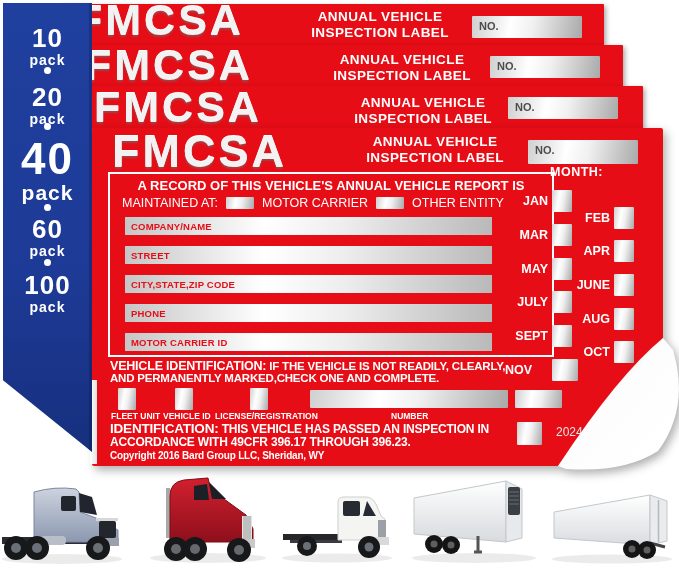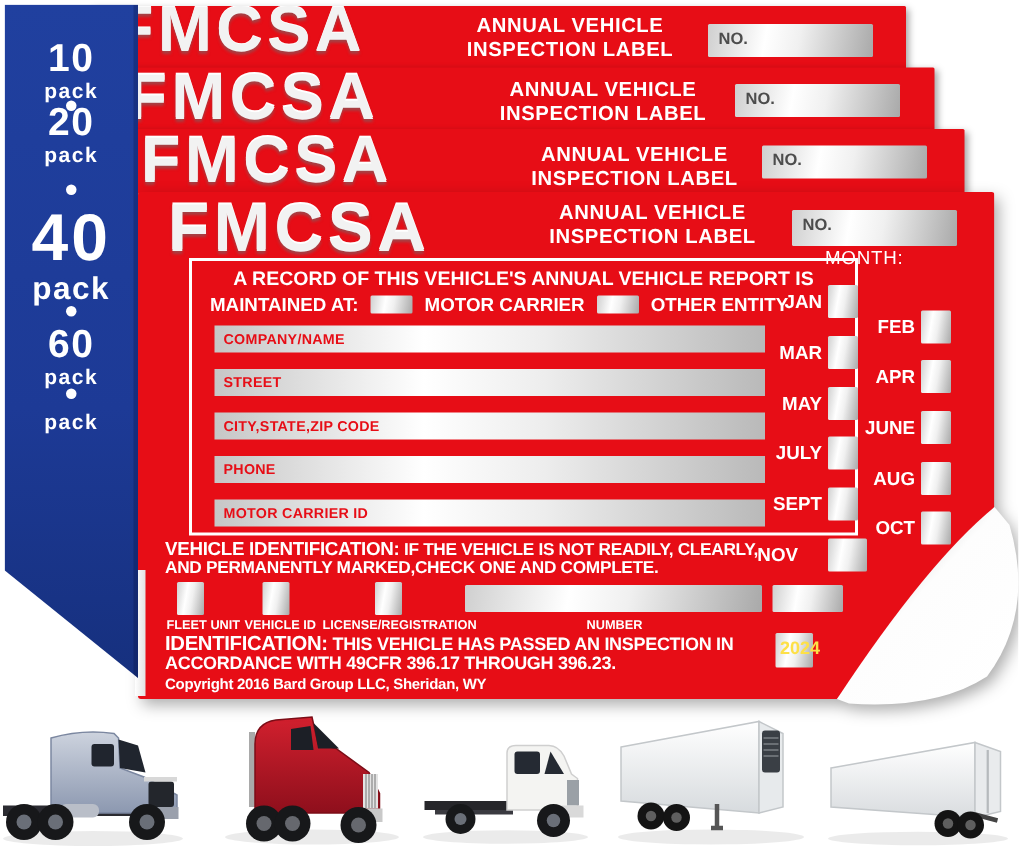--- a/index.html
+++ b/index.html
@@ -53,48 +53,48 @@
 
   
   .front-wrap{position:absolute;left:92px;top:128px;width:571px;height:338px;z-index:4;
               filter:drop-shadow(3px 4px 5px rgba(0,0,0,.32));}
   .front{position:absolute;inset:0;background:var(--red);border-radius:2px;
          clip-path:polygon(0 0,100% 0,100% 62.1%,81.6% 100%,0 100%);}
   .front .fmcsa{left:20px;top:-2px;font-size:45px;}
   .front .lbl-title{left:263px;top:6px;width:160px;}
   .front .no-box{left:436px;top:12px;width:110px;height:24px;}
 
-  .form-box{position:absolute;left:34px;top:44px;width:446px;height:185px;
+  .form-box{position:absolute;left:16px;top:44px;width:446px;height:185px;
             border:2.5px solid #fff;box-sizing:border-box;}
   .rec-line{position:absolute;left:0;width:100%;text-align:center;color:#fff;font-weight:bold;
             font-size:13px;white-space:nowrap;}
   .maint-row{position:absolute;left:12px;top:22px;display:flex;align-items:center;gap:8px;
-             color:#fff;font-weight:bold;font-size:12.5px;white-space:nowrap;}
+             color:#fff;font-weight:normal;font-size:12.5px;white-space:nowrap;}
   .chk{width:28px;height:12px;}
   .fbar{position:absolute;left:15px;width:367px;height:18px;
         background:linear-gradient(90deg,#c6c6c6 0%,#ffffff 38%,#ededed 60%,#b9b9b9 100%);}
   .fbar .flab{position:absolute;left:6px;top:4px;font-size:9.5px;font-weight:bold;color:var(--red);
               letter-spacing:.2px;}
 
-  .month-hdr{position:absolute;left:458px;top:37px;font-size:12.5px;font-weight:normal;color:#fff;letter-spacing:.5px;}
+  .month-hdr{position:absolute;left:458px;top:37px;font-size:12.5px;font-weight:bold;color:#fff;letter-spacing:.5px;}
   .mbox{position:absolute;width:20px;height:22px;}
   .mtxt{position:absolute;width:85px;text-align:right;font-size:12.5px;font-weight:bold;color:#fff;}
 
   .vid{position:absolute;left:18px;top:232px;width:430px;color:#fff;font-weight:bold;
        font-size:11.5px;line-height:12px;letter-spacing:-.2px;white-space:nowrap;}
   .vid .big{font-size:12.5px;}
   .cbox{position:absolute;width:18px;height:22px;top:260px;}
   .nbar{position:absolute;top:262px;height:18px;}
   .ckl{position:absolute;top:283px;font-size:8.5px;font-weight:bold;color:#fff;white-space:nowrap;}
   .cert{position:absolute;left:18px;top:294px;width:430px;color:#fff;font-weight:bold;
         font-size:12px;line-height:13px;letter-spacing:-.2px;white-space:nowrap;}
   .cert .big{font-size:13.5px;}
   .copyright{font-size:10px;line-height:11px;}
   .year-box{position:absolute;left:425px;top:294px;width:25px;height:23px;}
-  .year-txt{position:absolute;left:428px;top:297px;font-size:12px;font-weight:bold;color:#fde047;}
+  .year-txt{position:absolute;left:464px;top:297px;font-size:12px;font-weight:normal;color:#e5e5e5;}
 
   .curl{position:absolute;left:440px;top:185px;width:180px;height:165px;pointer-events:none;}
 
   .label-edge{position:absolute;left:90px;top:380px;width:7px;height:84px;z-index:5;
               background:linear-gradient(90deg,#ffffff,#e2e2e2);}
 
   
   .truck{position:absolute;}
   .t1{left:0;top:478px;}
   .t2{left:146px;top:470px;}
@@ -238,36 +238,37 @@
   </div>
 
   <div class="label-edge"></div>
 
   <div class="ribbon">
     <div class="pack" style="top:22px;">
       <span class="qty">10</span>
       <span class="unit">pack</span>
     </div>
     <div class="dot" style="top:64px;"></div>
-    <div class="pack" style="top:65px;">
+    <div class="pack" style="top:81px;">
       <span class="qty">20</span>
       <span class="unit">pack</span>
     </div>
     <div class="dot" style="top:120px;"></div>
     <div class="pack featured" style="top:134px;">
       <span class="qty">40</span>
       <span class="unit">pack</span>
     </div>
     <div class="dot" style="top:201px;"></div>
     <div class="pack" style="top:213px;">
       <span class="qty">60</span>
       <span class="unit">pack</span>
     </div>
     <div class="dot" style="top:256px;"></div>
     <div class="pack" style="top:269px;">
+      <span class="qty">100</span>
       <span class="unit">pack</span>
     </div>
   </div>
 
   <svg class="truck t1" width="135" height="88" viewBox="0 0 135 88">
     <defs>
       <linearGradient id="t1b" x1="0" y1="0" x2="0" y2="1">
         <stop offset="0" stop-color="#cdd3de"></stop>
           <stop offset="1" stop-color="#8c98b0"></stop>
       </linearGradient>

